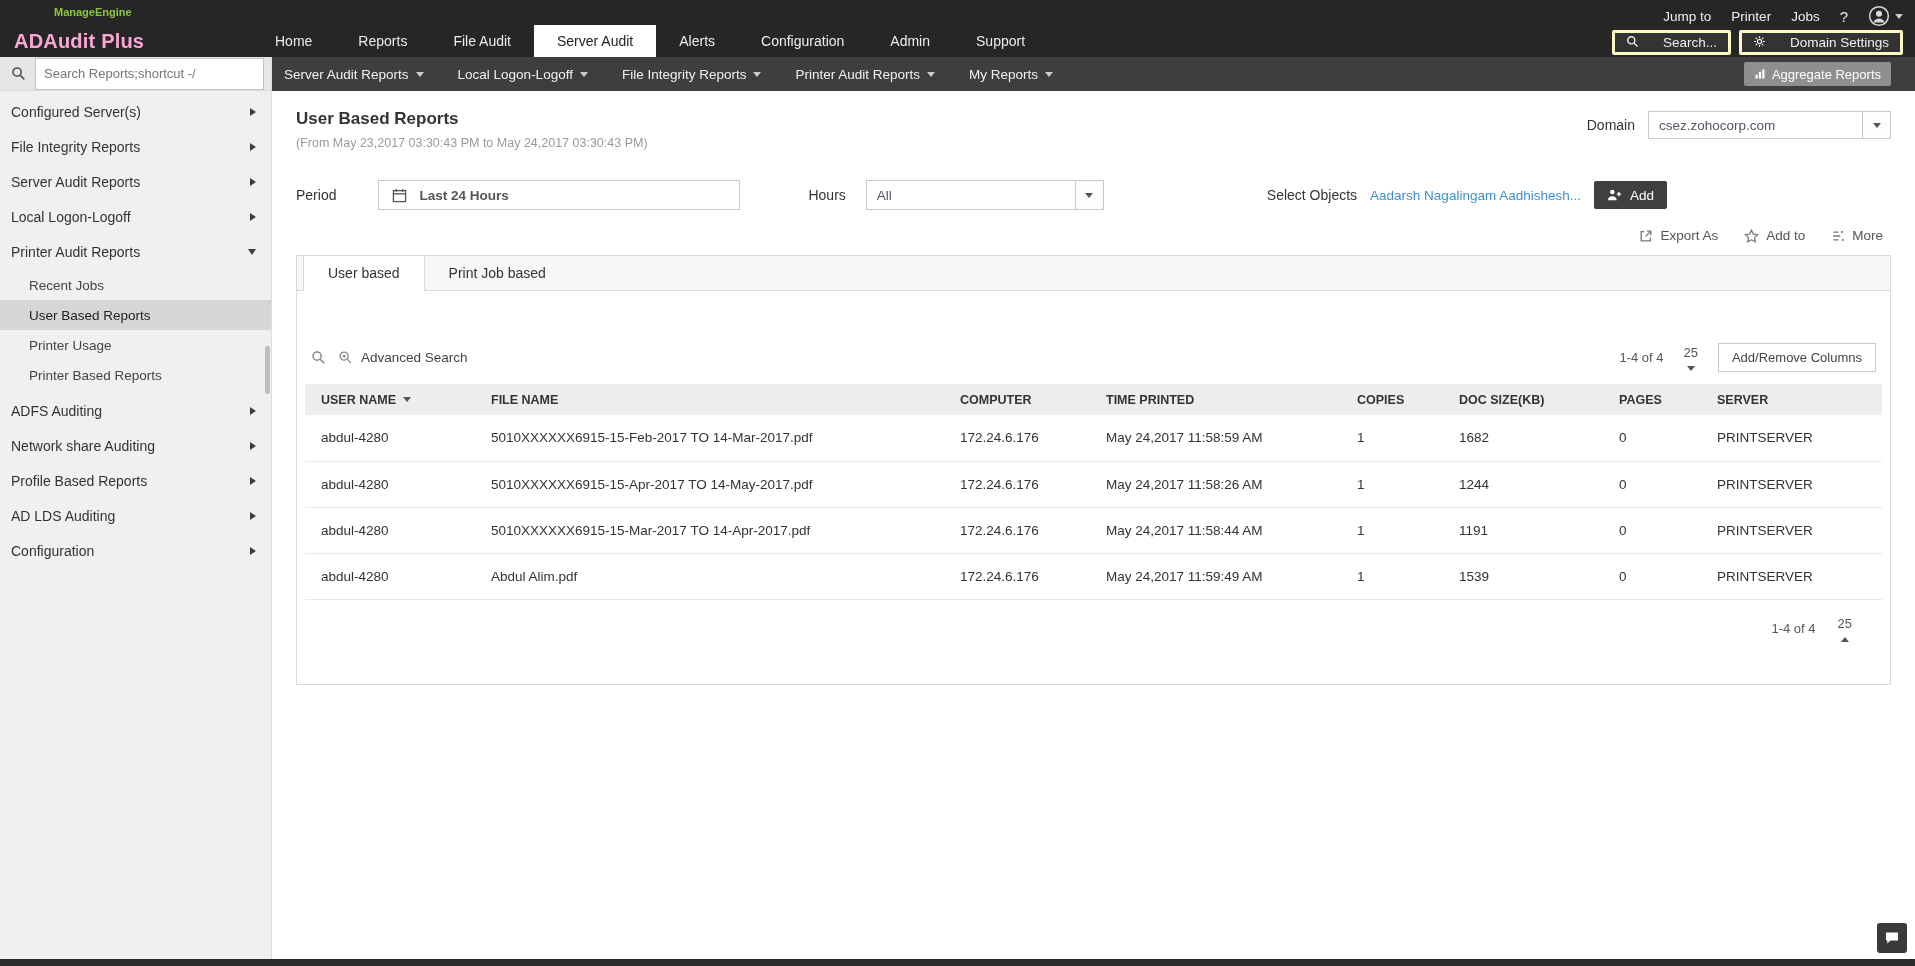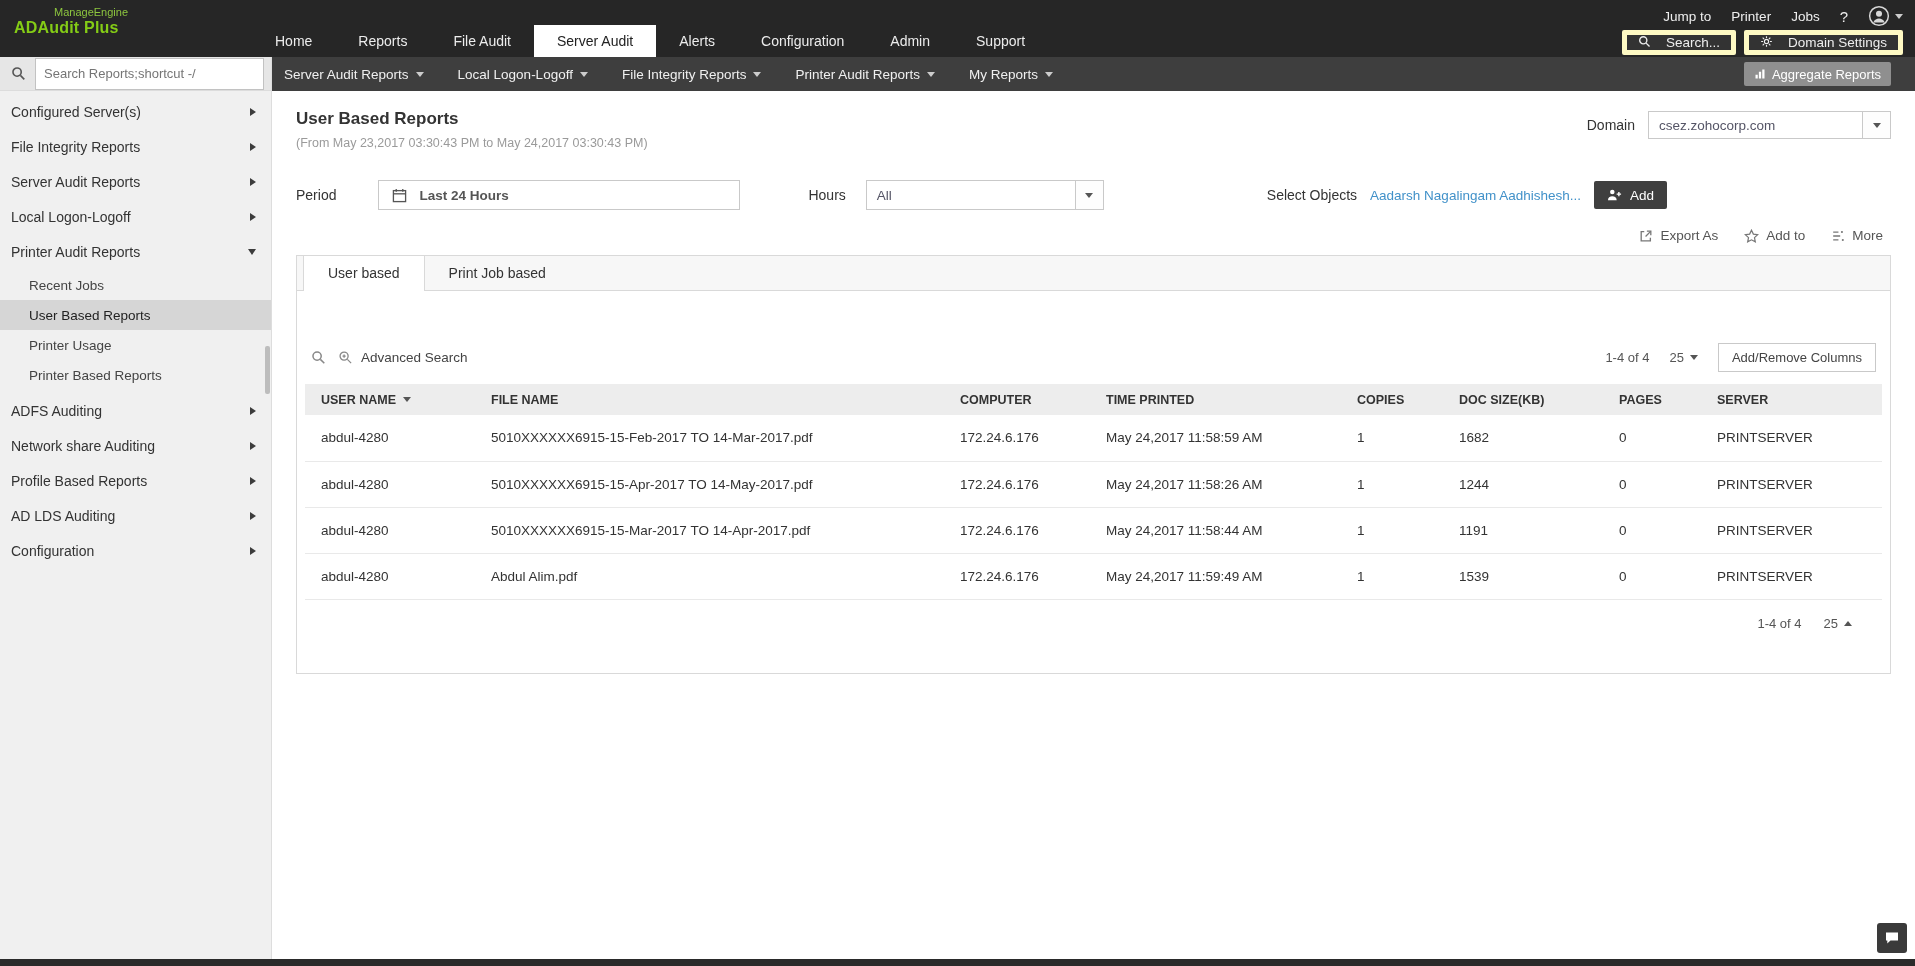--- a/index.html
+++ b/index.html
@@ -3,32 +3,32 @@
 <meta charset="utf-8">
 <style>
   * { margin:0; padding:0; box-sizing:border-box; }
   html,body { width:1915px; height:966px; overflow:hidden; }
   body { font-family:"Liberation Sans","DejaVu Sans",sans-serif; font-size:14px; color:#333; background:#fff; }
   a { text-decoration:none; color:inherit; }
 
   
   .topbar { height:57px; background:#262626; display:flex; align-items:stretch; }
   .brand { width:252px; padding:6px 0 0 14px; }
-  .me-logo { color:#8dc63f; font-size:11px; font-weight:normal;padding-left:40px; }
-  .prod-name { color:#84cc16; font-size:16px; font-weight:bold; margin-top:1px; letter-spacing:.2px; }
+  .me-logo { color:#8dc63f; font-size:11px; font-weight:bold;padding-left:40px; }
+  .prod-name { color:#f9a8d4; font-size:20px; font-weight:bold; margin-top:12px; letter-spacing:.2px; }
   .maintabs { display:flex; align-self:flex-end; height:32px; }
   .mtab { color:#ececec; font-size:14px; line-height:32px; padding:0 23px; cursor:pointer; white-space:nowrap; }
   .mtab.active { background:#fff; color:#222; }
   .top-right { margin-left:auto; display:flex; flex-direction:column; align-items:flex-end; padding:5px 12px 22px; gap:3px; }
   .top-links { display:flex; align-items:center; gap:20px; color:#eee; font-size:13.5px; }
   .top-links .lnk { cursor:pointer; }
   .help-q { font-size:15px; cursor:pointer; }
   .avatar-wrap { display:flex; align-items:center; gap:5px; cursor:pointer; }
   .top-actions { display:flex; gap:8px; }
-  .top-btn { display:flex; align-items:center; gap:15px; background:#333; border:5px solid #fef9c3; color:#eee; font-size:13.5px; height:25px; padding:0 11px; border-radius:2px; cursor:pointer; }
+  .top-btn { display:flex; align-items:center; gap:24px; background:#333; border:3px solid #fef9c3; color:#eee; font-size:13.5px; height:25px; padding:0 11px; border-radius:2px; cursor:pointer; }
 
   
   .caret-down { width:0; height:0; border-left:4px solid transparent; border-right:4px solid transparent; border-top:5px solid #ccc; display:inline-block; }
   .caret-down.dark { border-top-color:#555; }
   .caret-up.dark { width:0; height:0; border-left:4px solid transparent; border-right:4px solid transparent; border-bottom:5px solid #555; display:inline-block; }
   .tri-right { width:0; height:0; border-top:4.5px solid transparent; border-bottom:4.5px solid transparent; border-left:6px solid #3c3c3c; }
   .tri-down  { width:0; height:0; border-left:4.5px solid transparent; border-right:4.5px solid transparent; border-top:6px solid #3c3c3c; }
 
   
   .body-row { display:flex; height:909px; }
@@ -84,21 +84,21 @@
   .panel { margin-top:12px; border:1px solid #d9d9d9; background:#fff; }
   .tabstrip { background:#f7f7f7; border-bottom:1px solid #d9d9d9; display:flex; height:35px; padding-left:6px; }
   .tab { height:34px; line-height:34px; padding:0 24px; font-size:14px; color:#333; cursor:pointer; }
   .tab.active { height:35px; margin-bottom:-1px; background:#fff; border-left:1px solid #d9d9d9; border-right:1px solid #d9d9d9; }
   .panel-body { padding:0 8px; }
   .toolbar { display:flex; align-items:center; gap:12px; margin-top:52px; margin-bottom:12px; padding:0 6px; }
   .toolbar .icn { color:#888; display:flex; cursor:pointer; }
   .adv-search { display:flex; align-items:center; gap:8px; color:#444; font-size:13.5px; cursor:pointer; }
   .tb-right { margin-left:auto; display:flex; align-items:center; gap:20px; }
   .range-text { font-size:13px; color:#555; }
-  .pagesize { display:flex; align-items:center; gap:6px; font-size:13px; color:#555; cursor:pointer; }
+  .pagesize { display:flex; align-items:center; gap:6px; font-size:13px; color:#555; cursor:pointer;flex-direction:column; }
   .cols-btn { border:1px solid #c9c9c9; background:#fff; color:#444; font-size:13px; height:29px; padding:0 13px; cursor:pointer; font-family:inherit; }
 
   table.report { width:100%; border-collapse:collapse; table-layout:fixed; }
   .report thead th { background:#ededed; font-size:12.5px; font-weight:bold; color:#333; text-align:left; height:31px; padding:0 10px; white-space:nowrap; overflow:hidden; }
   .report thead th:first-child, .report tbody td:first-child { padding-left:16px; }
   .report tbody td { font-size:13.5px; color:#333; height:46px; padding:0 10px; border-bottom:1px solid #e9e9e9; white-space:nowrap; overflow:hidden; }
   .sort-wrap { display:inline-flex; align-items:center; gap:7px; cursor:pointer; }
 
   .panel-foot { display:flex; justify-content:flex-end; align-items:center; gap:22px; padding:16px 30px 42px 10px; }
 

